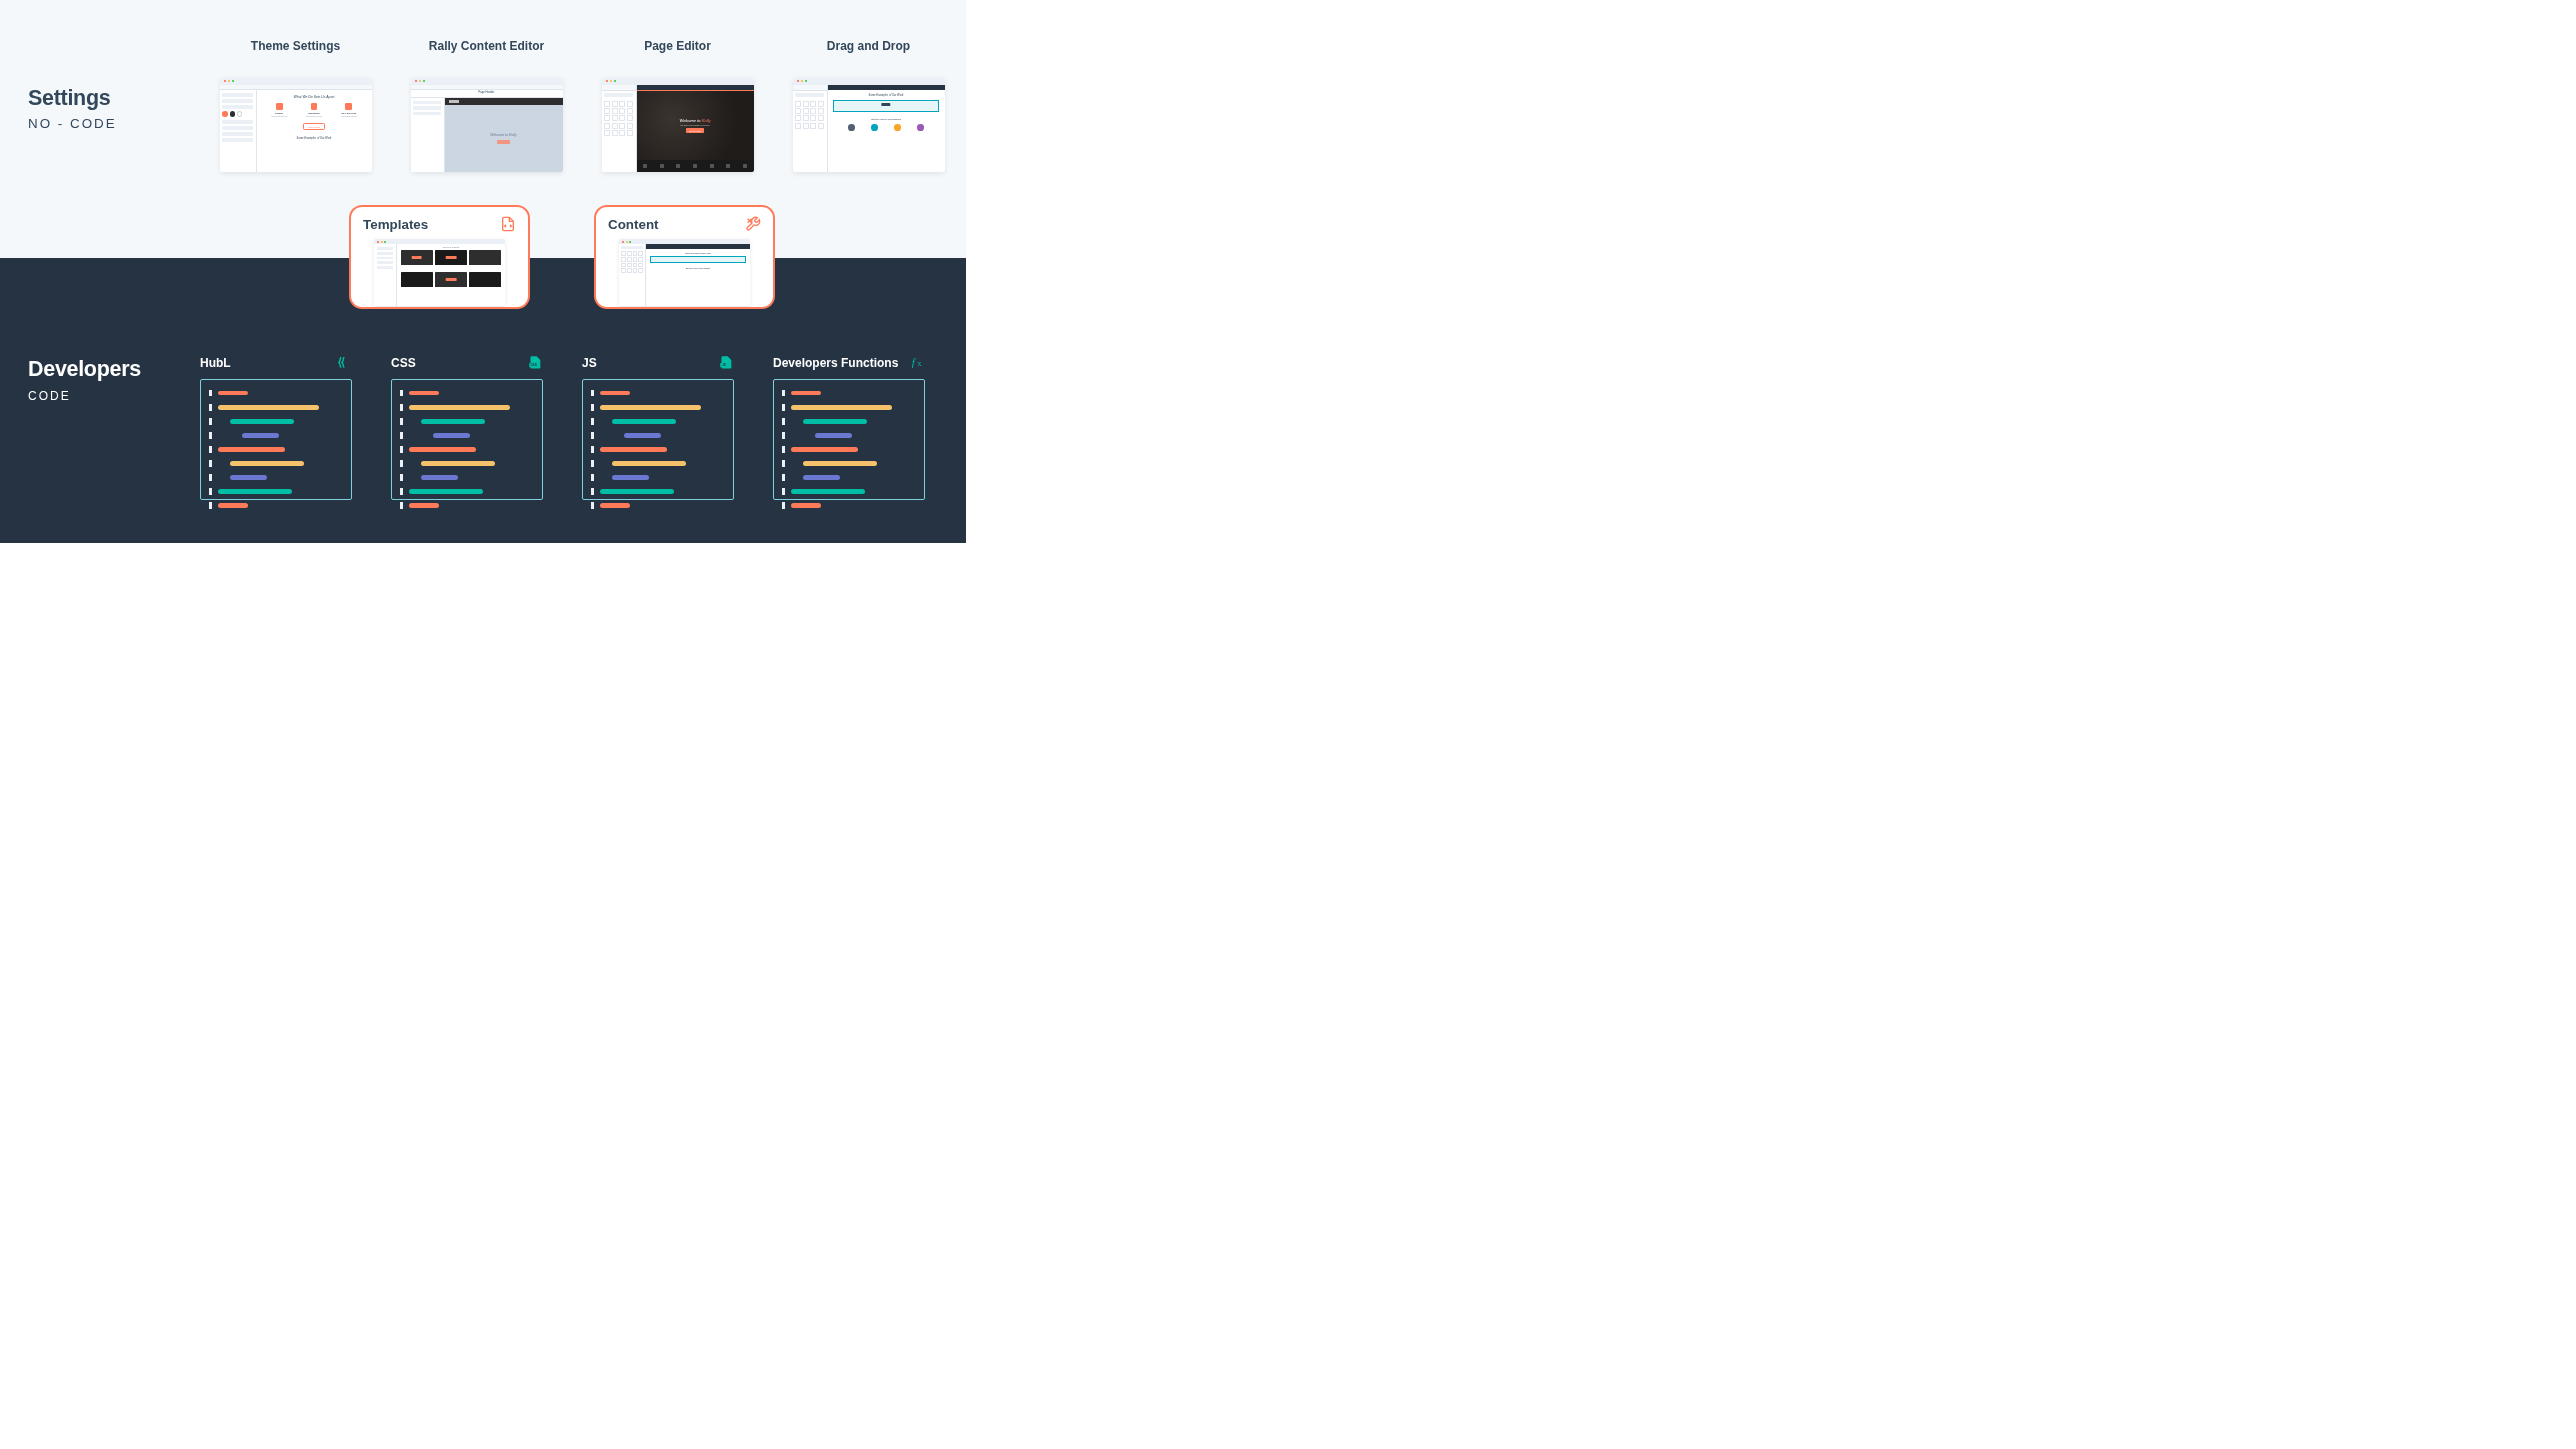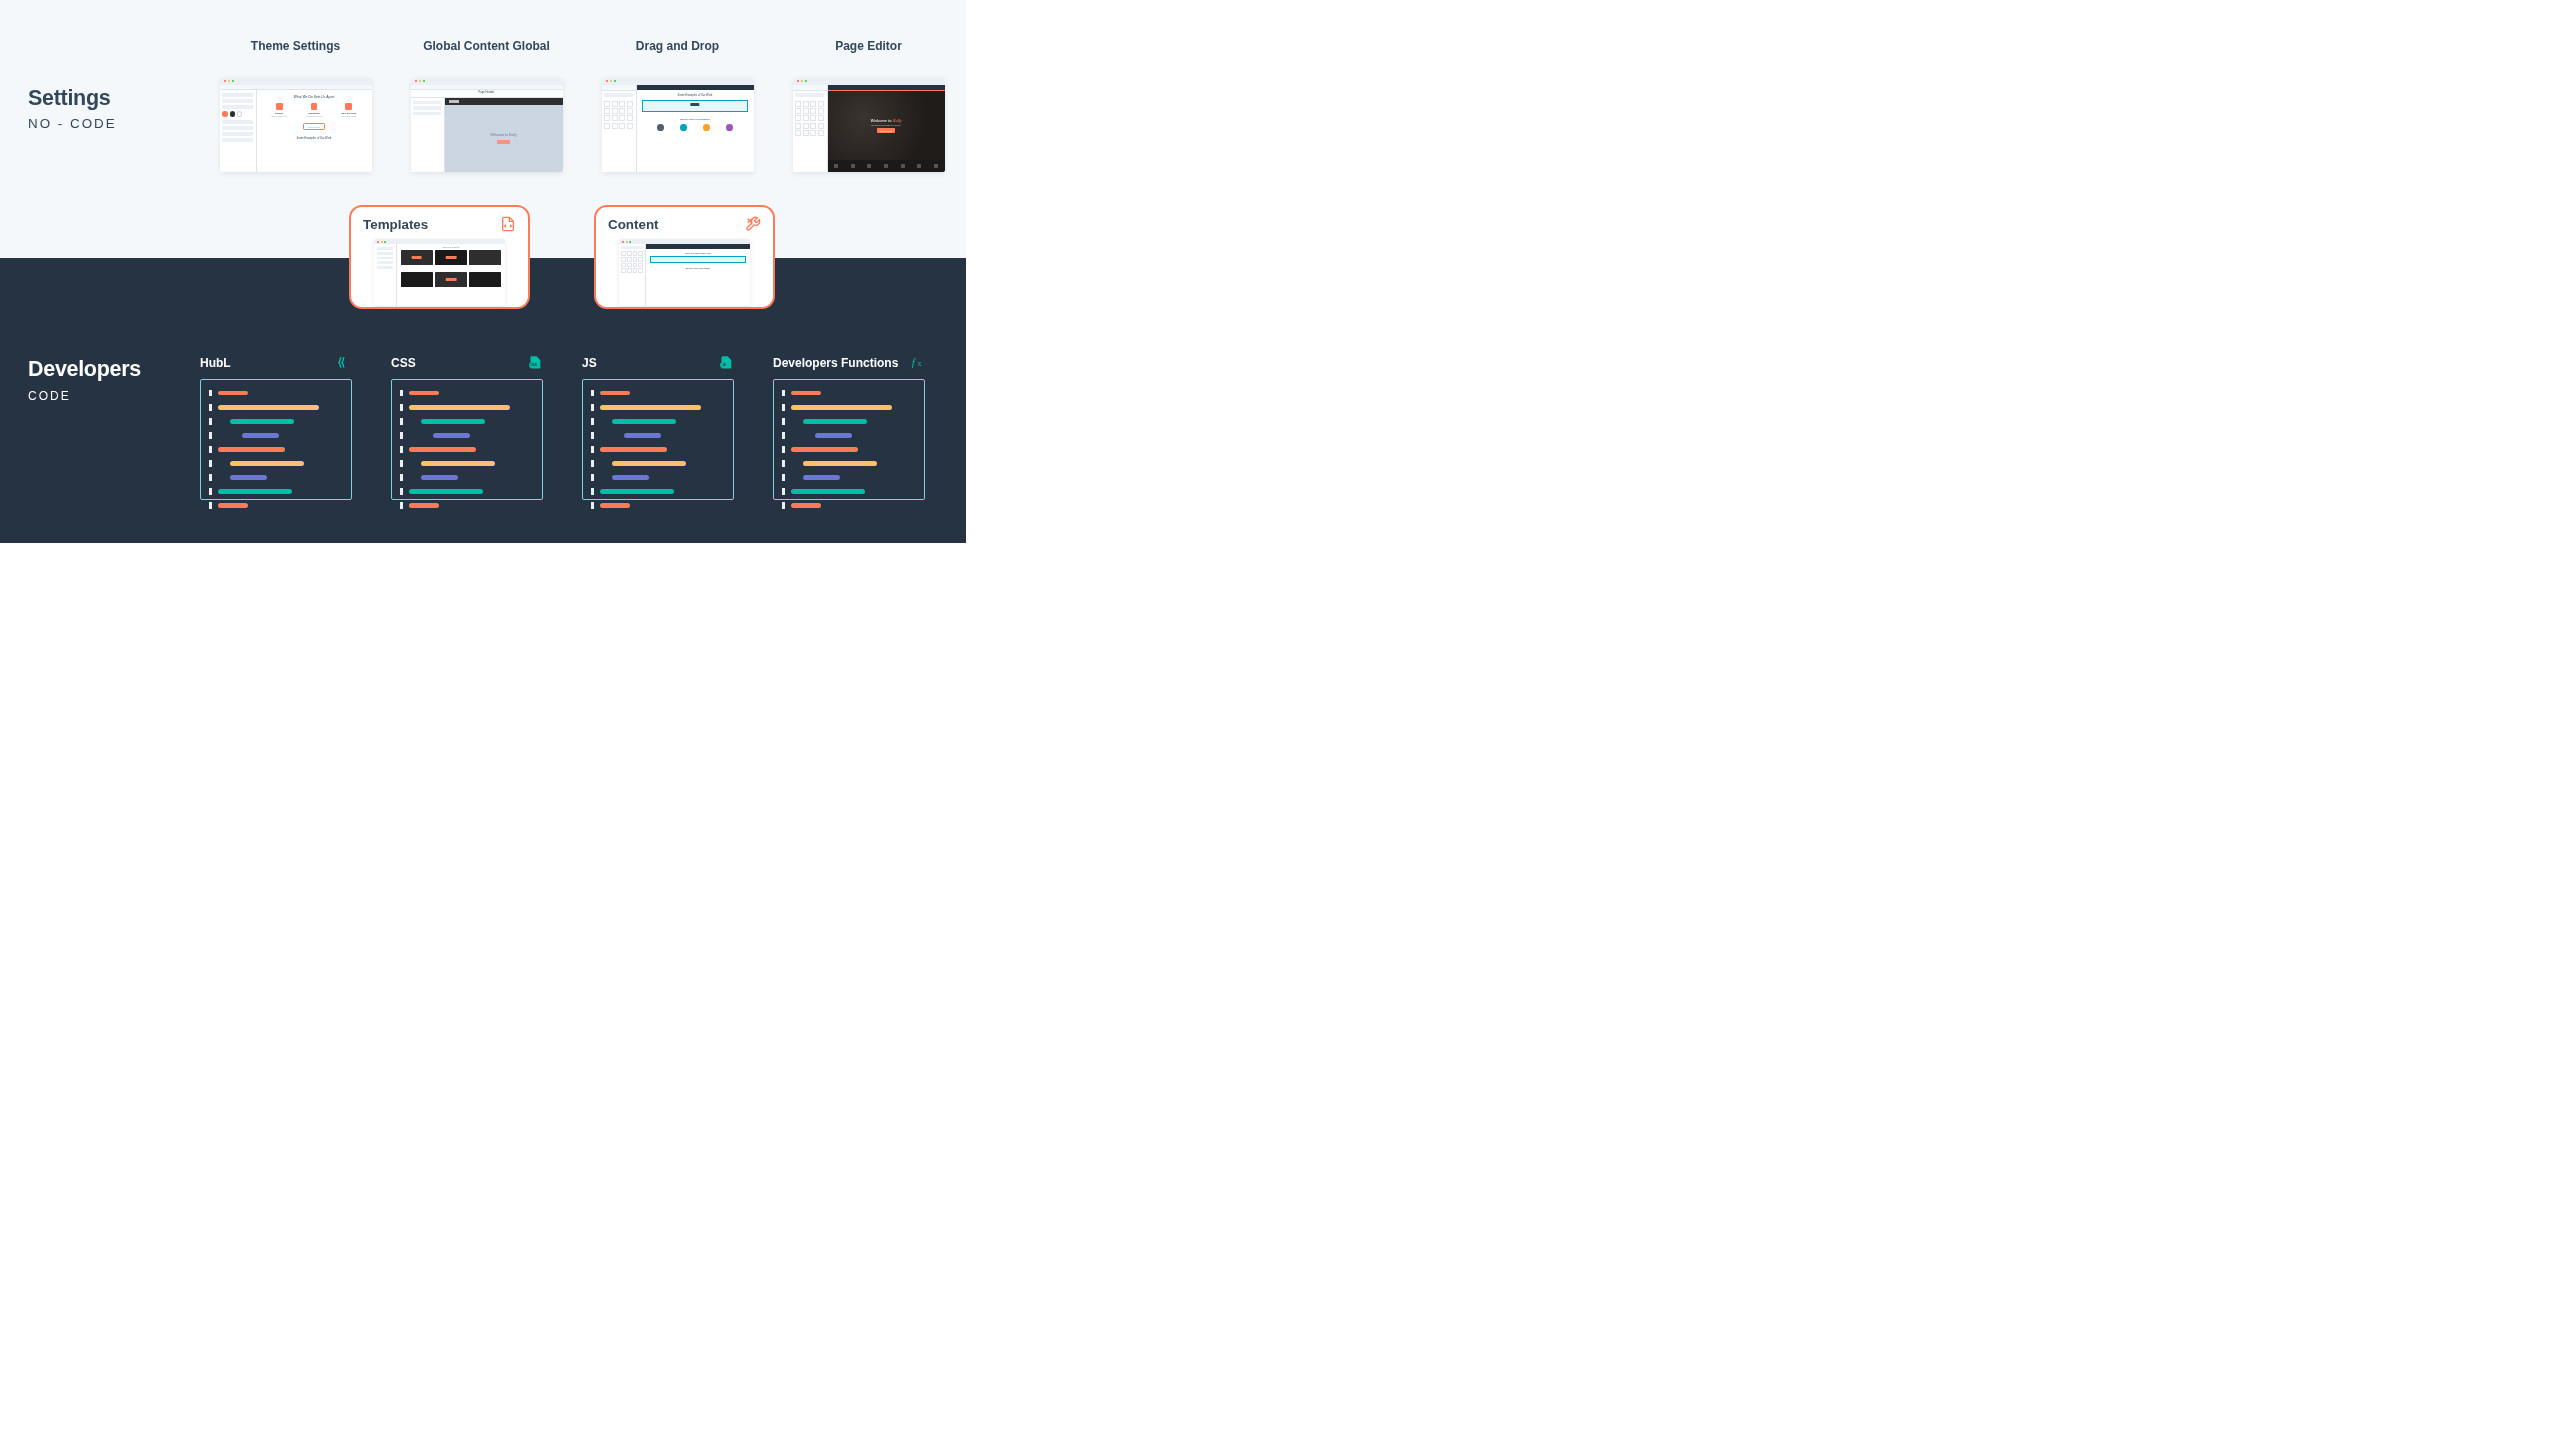--- a/index.html
+++ b/index.html
@@ -203,21 +203,21 @@
             </div>
             <div class="ts-btn">View Services</div>
             <div class="ts-sub">Some Examples of Our Work</div>
           </div>
         </div>
       </div>
     </div>
   </div>
 
   <div class="marketer-item">
-    <h3>Global Content Global</h3>
+    <h3>Rally Content Editor</h3>
     <div class="browser-frame">
       <div class="browser-bar">
           <span class="dot r"></span>
           <span class="dot y"></span>
           <span class="dot g"></span>
         </div>
       <div class="browser-content">
         <div class="gc-top"></div>
         <div class="gc-header-area">
             <div class="t">Page Header</div>
@@ -229,69 +229,20 @@
               <div class="gc-side-row"></div>
             </div>
           <div class="gc-main">
             <div class="gc-nav">
                 <div class="gc-logo"></div>
               </div>
             <div class="gc-hero">
               <div class="gc-hero-t">Welcome to Rally</div>
               <div class="gc-hero-b"></div>
             </div>
-          </div>
-        </div>
-      </div>
-    </div>
-  </div>
-
-  <div class="marketer-item">
-    <h3>Drag and Drop</h3>
-    <div class="browser-frame">
-      <div class="browser-bar">
-          <span class="dot r"></span>
-          <span class="dot y"></span>
-          <span class="dot g"></span>
-        </div>
-      <div class="browser-content">
-        <div class="dd-body">
-          <div class="dd-side">
-            <div class="pe-side-top"></div>
-            <div class="pe-side-row"></div>
-            <div class="pe-side-grid">
-                <div class="pe-cell"></div>
-                <div class="pe-cell"></div>
-                <div class="pe-cell"></div>
-                <div class="pe-cell"></div>
-                <div class="pe-cell"></div>
-                <div class="pe-cell"></div>
-                <div class="pe-cell"></div>
-                <div class="pe-cell"></div>
-                <div class="pe-cell"></div>
-                <div class="pe-cell"></div>
-                <div class="pe-cell"></div>
-                <div class="pe-cell"></div>
-                <div class="pe-cell"></div>
-                <div class="pe-cell"></div>
-                <div class="pe-cell"></div>
-                <div class="pe-cell"></div>
-              </div>
-          </div>
-          <div class="dd-main">
-            <div class="dd-topbar"></div>
-            <div class="dd-title">Some Examples of Our Work</div>
-            <div class="dd-drop"></div>
-            <div class="dd-sub">Built on Proven Technologies</div>
-            <div class="dd-logos">
-                <span style="background:#516072"></span>
-                <span style="background:#00a4bd"></span>
-                <span style="background:#f5a623"></span>
-                <span style="background:#9b59b6"></span>
-              </div>
           </div>
         </div>
       </div>
     </div>
   </div>
 
   <div class="marketer-item">
     <h3>Page Editor</h3>
     <div class="browser-frame">
       <div class="browser-bar">
@@ -342,20 +293,69 @@
                 <span></span>
                 <span></span>
                 <span></span>
               </div>
           </div>
         </div>
       </div>
     </div>
   </div>
 
+  <div class="marketer-item">
+    <h3>Drag and Drop</h3>
+    <div class="browser-frame">
+      <div class="browser-bar">
+          <span class="dot r"></span>
+          <span class="dot y"></span>
+          <span class="dot g"></span>
+        </div>
+      <div class="browser-content">
+        <div class="dd-body">
+          <div class="dd-side">
+            <div class="pe-side-top"></div>
+            <div class="pe-side-row"></div>
+            <div class="pe-side-grid">
+                <div class="pe-cell"></div>
+                <div class="pe-cell"></div>
+                <div class="pe-cell"></div>
+                <div class="pe-cell"></div>
+                <div class="pe-cell"></div>
+                <div class="pe-cell"></div>
+                <div class="pe-cell"></div>
+                <div class="pe-cell"></div>
+                <div class="pe-cell"></div>
+                <div class="pe-cell"></div>
+                <div class="pe-cell"></div>
+                <div class="pe-cell"></div>
+                <div class="pe-cell"></div>
+                <div class="pe-cell"></div>
+                <div class="pe-cell"></div>
+                <div class="pe-cell"></div>
+              </div>
+          </div>
+          <div class="dd-main">
+            <div class="dd-topbar"></div>
+            <div class="dd-title">Some Examples of Our Work</div>
+            <div class="dd-drop"></div>
+            <div class="dd-sub">Built on Proven Technologies</div>
+            <div class="dd-logos">
+                <span style="background:#516072"></span>
+                <span style="background:#00a4bd"></span>
+                <span style="background:#f5a623"></span>
+                <span style="background:#9b59b6"></span>
+              </div>
+          </div>
+        </div>
+      </div>
+    </div>
+  </div>
+
 </div>
 
 <div class="bridge-row">
 
   <div class="bridge-card">
     <div class="bridge-head">
       <h3>Templates</h3>
       <svg class="bridge-icon" viewBox="0 0 24 24" fill="none" stroke="#ff7a59" stroke-width="2">
           <path d="M14 2H6a2 2 0 0 0-2 2v16a2 2 0 0 0 2 2h12a2 2 0 0 0 2-2V8z"></path>
           <polyline points="14 2 14 8 20 8"></polyline>

